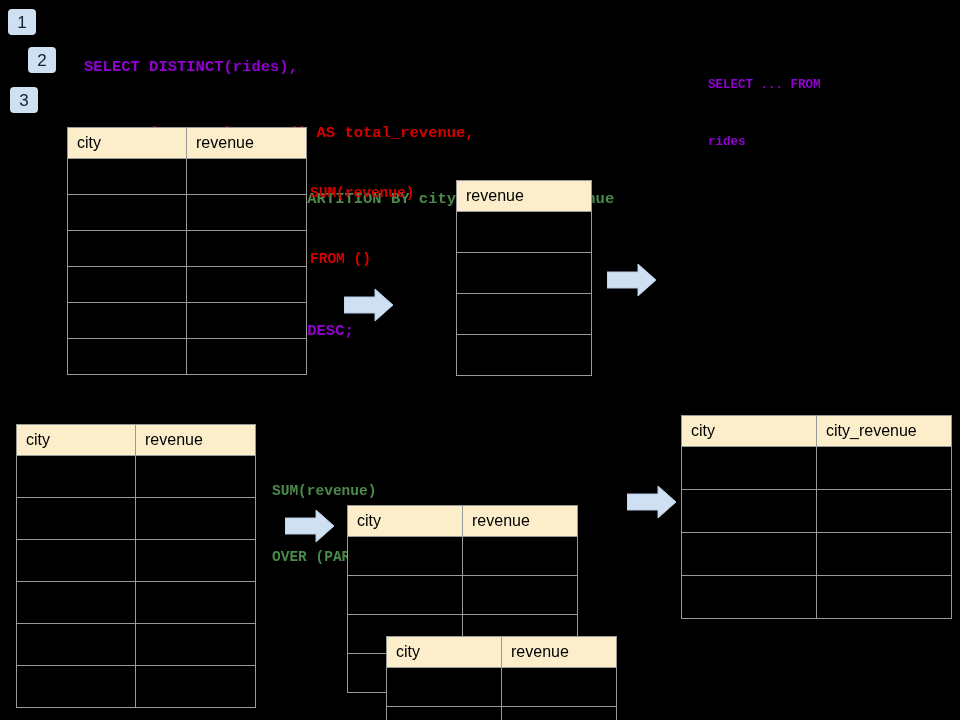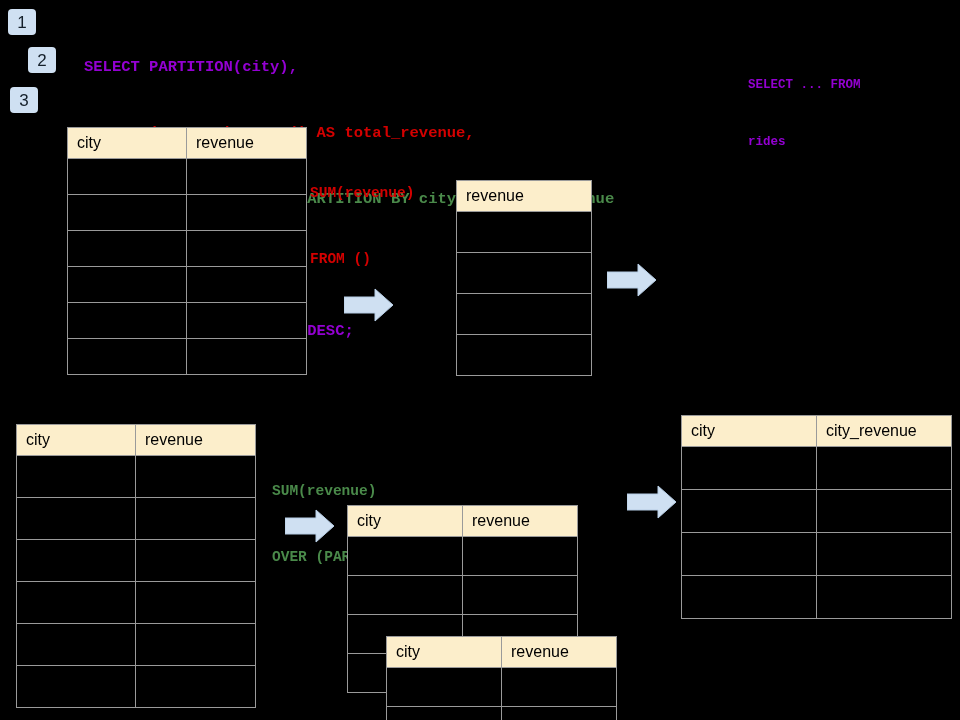--- a/index.html
+++ b/index.html
@@ -107,28 +107,28 @@
     <span>1</span>
   </div>
   <div class="step-badge" style="left:28px; top:47px;">
     <span>2</span>
   </div>
   <div class="step-badge" style="left:10px; top:87px;">
     <span>3</span>
   </div>
 
   <div class="sql-block" style="left:84px; top:12px;">
-    <div class="sql-line" style="color:#9400d3;">SELECT PARTITION(city),</div>
+    <div class="sql-line" style="color:#9400d3;">SELECT DISTINCT(rides),</div>
     <div class="sql-line" style="color:#d40000;">    SUM(revenue) OVER () AS total_revenue,</div>
     <div class="sql-line" style="color:#4a8a4a;">    SUM(revenue) OVER (PARTITION BY city) as city_revenue</div>
     <div class="sql-line" style="color:#9400d3;">  FROM rides</div>
     <div class="sql-line" style="color:#9400d3;">  ORDER by city_revenue DESC;</div>
   </div>
 
-  <div class="side-note" style="left:748px; top:38px; color:#9400d3;">
+  <div class="side-note" style="left:708px; top:38px; color:#9400d3;">
     <div>SELECT ... FROM</div>
     <div>rides</div>
   </div>
 
   <div class="annot" style="left:310px; top:138px; color:#d40000;">
     <div>SUM(revenue)</div>
     <div>FROM ()</div>
   </div>
 
   <div class="annot" style="left:272px; top:436px; color:#4a8a4a;">

